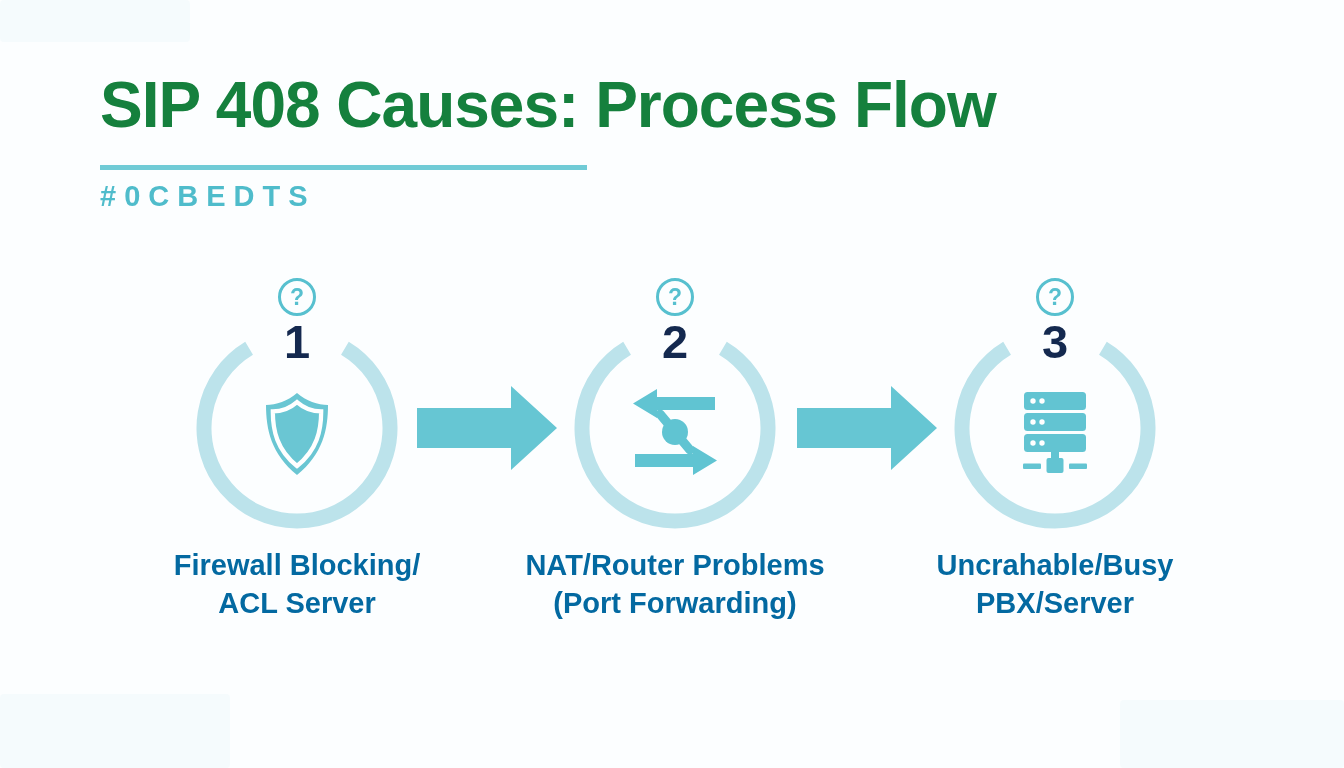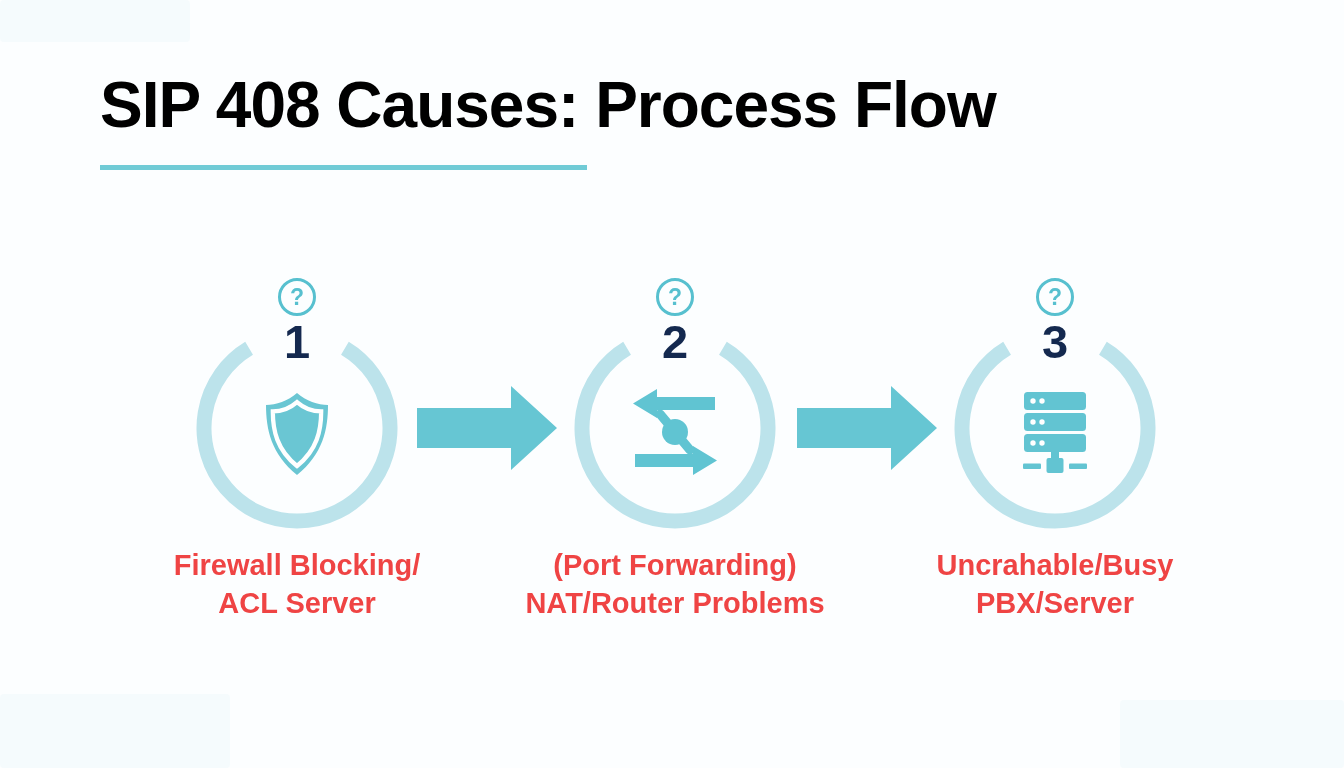--- a/index.html
+++ b/index.html
@@ -17,21 +17,21 @@
   
   .patch { position:absolute; background:#cfe9f0; opacity:.15; border-radius:4px; }
   .patch-tl { left:0; top:0; width:190px; height:42px; }
   .patch-bl { left:0; top:694px; width:230px; height:74px; }
   .patch-br { left:1120px; top:700px; width:224px; height:68px; }
 
   
   .page-title {
     position:absolute; left:100px; top:72px;
     font-size:64px; font-weight:700; letter-spacing:-1px;
-    color:#000000; white-space:nowrap; line-height:1.05;
+    color:#15803d; white-space:nowrap; line-height:1.05;
   }
   .title-underline {
     position:absolute; left:100px; top:165px;
     width:487px; height:5px; background:#70cbd6;
   }
   .tag {
     position:absolute; left:100px; top:180px;
     font-size:29px; font-weight:700; letter-spacing:8px;
     color:#4fbccb; white-space:nowrap;
   }
@@ -55,39 +55,40 @@
     color:#14294f; line-height:1.1;
   }
   .ring { position:absolute; top:53px; left:75px; width:210px; height:210px; }
   .icon-slot { position:absolute; left:50%; transform:translateX(-50%); line-height:0; }
   .slot-shield { top:122px; }
   .slot-nat { top:116px; }
   .slot-server { top:122px; }
   .step-label {
     position:absolute; top:276px; left:0; width:100%;
     text-align:center; font-size:29px; line-height:38px;
-    font-weight:700; color:#ef4444;
+    font-weight:700; color:#0369a1;
   }
 
   
   .flow-arrow { position:absolute; top:383px; width:140px; height:90px; line-height:0; }
   .flow-arrow-1 { left:417px; }
   .flow-arrow-2 { left:797px; }
 </style>
 </head>
 <body>
 
 <div class="canvas">
 
   <div class="patch patch-tl"></div>
   <div class="patch patch-bl"></div>
   <div class="patch patch-br"></div>
 
   <h1 class="page-title">SIP 408 Causes: Process Flow</h1>
   <div class="title-underline"></div>
+  <div class="tag">#0CBEDTS</div>
 
   <div class="step step-1">
     <div class="help-badge">?</div>
     <div class="step-number">1</div>
     <svg class="ring" viewBox="0 0 210 210">
       <path d="M 152.9 25.3 A 93 93 0 1 1 57.1 25.3" fill="none" stroke="#bce3eb" stroke-width="15"></path>
     </svg>
     <span class="icon-slot slot-shield">
       <svg width="70" height="84" viewBox="0 0 70 84">
         <path d="M35 1 C44 9 56 13 66 13 C66 37 61 62 35 83 C9 62 4 37 4 13 C14 13 26 9 35 1 Z" fill="#6ac6d3"></path>
@@ -114,22 +115,22 @@
     </svg>
     <span class="icon-slot slot-nat">
       <svg width="100" height="92" viewBox="0 0 100 92">
         <polygon points="8,17.5 32,3 32,11 90,11 90,24 32,24 32,32" fill="#60c4d2"></polygon>
         <polygon points="92,74.5 68,60 68,68 10,68 10,81 68,81 68,89" fill="#60c4d2"></polygon>
         <line x1="35" y1="28" x2="65" y2="64" stroke="#60c4d2" stroke-width="9" stroke-linecap="round"></line>
         <circle cx="50" cy="46" r="13" fill="#60c4d2"></circle>
       </svg>
     </span>
     <div class="step-label">
+      <div>NAT/Router Problems</div>
       <div>(Port Forwarding)</div>
-      <div>NAT/Router Problems</div>
     </div>
   </div>
 
   <span class="flow-arrow flow-arrow-2">
     <svg width="140" height="90" viewBox="0 0 140 90">
       <polygon points="0,25 94,25 94,3 140,45 94,87 94,65 0,65" fill="#66c6d3"></polygon>
     </svg>
   </span>
 
   <div class="step step-3">

